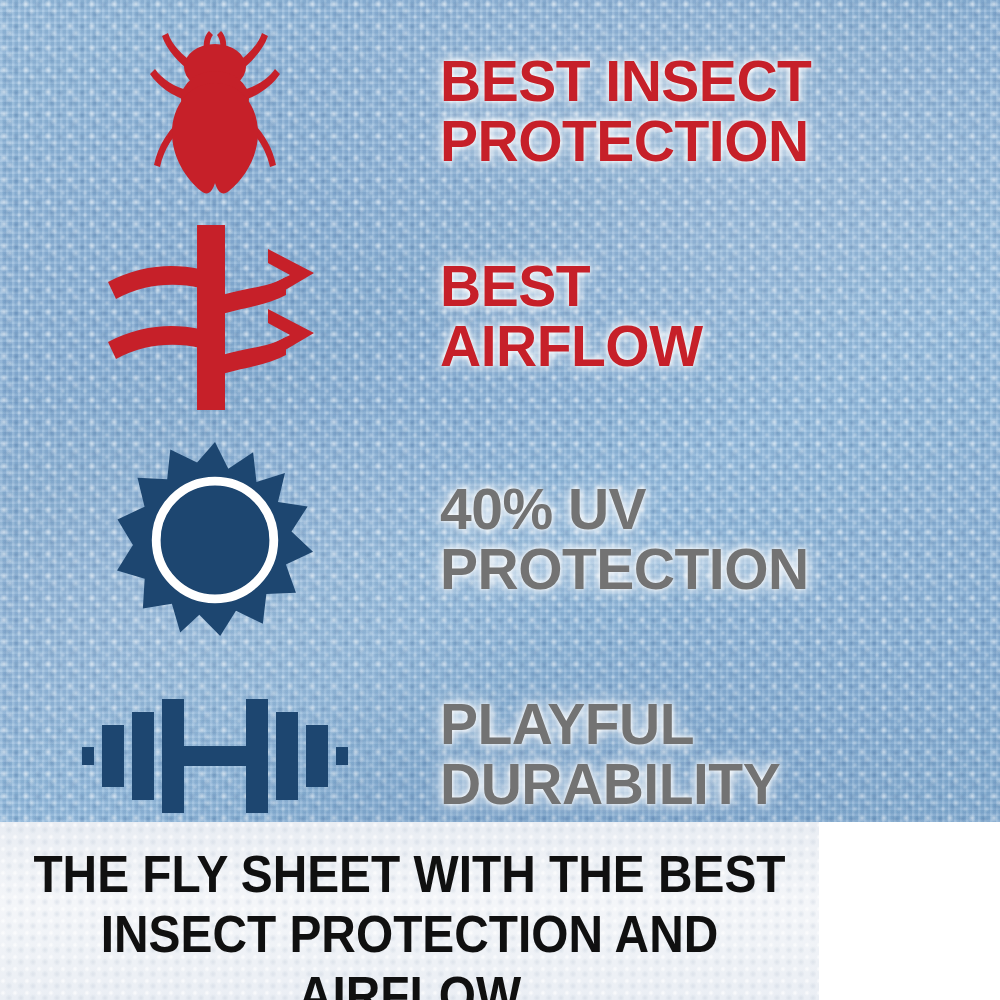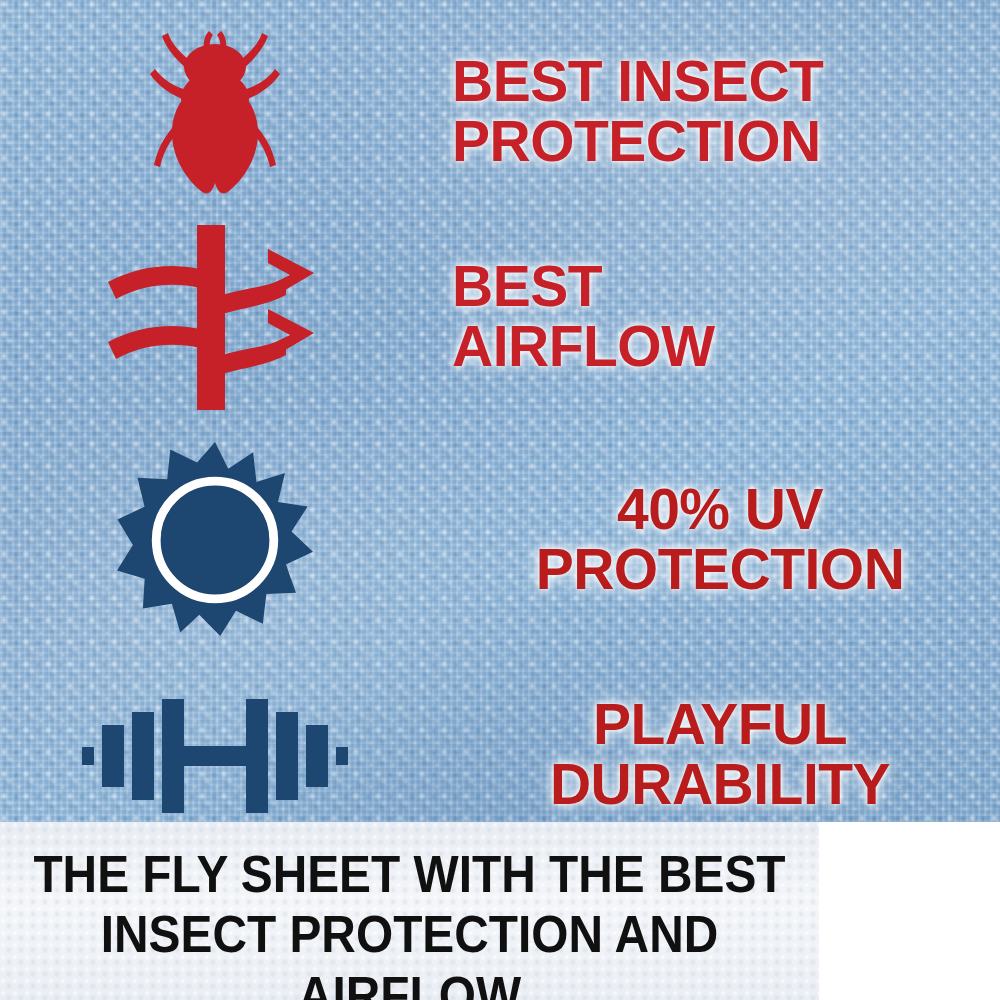--- a/index.html
+++ b/index.html
@@ -76,42 +76,41 @@
     align-items: center;
     justify-content: center;
     flex: 0 0 430px;
   }
   .text-cell {
     flex: 1 1 auto;
     padding-left: 10px;
   }
 
   .headline {
-    margin: 12px;
+    margin: 0;
     font-family: "Liberation Sans", sans-serif;
     font-weight: bold;
     font-size: 57px;
     line-height: 1.05;
     letter-spacing: -0.5px;
     white-space: pre-line;
   }
   .headline.red {
     color: #c62029;
     text-shadow:
       0 0 5px rgba(255,255,255,0.95),
       0 0 10px rgba(255,255,255,0.85),
       0 0 18px rgba(255,255,255,0.55);
   }
   .headline.navy {
-    color: #b91c1c;
+    color: #737373;
     text-shadow:
       0 0 5px rgba(255,255,255,0.95),
       0 0 11px rgba(255,255,255,0.88),
       0 0 20px rgba(255,255,255,0.6);
-    text-align: center;
   }
 
   
   #row-insect  { top: 14px;  height: 196px; }
   #row-airflow { top: 218px; height: 198px; }
   #row-uv      { top: 436px; height: 208px; }
   #row-durab   { top: 672px; height: 165px; }
 
   
   .caption-bar {

